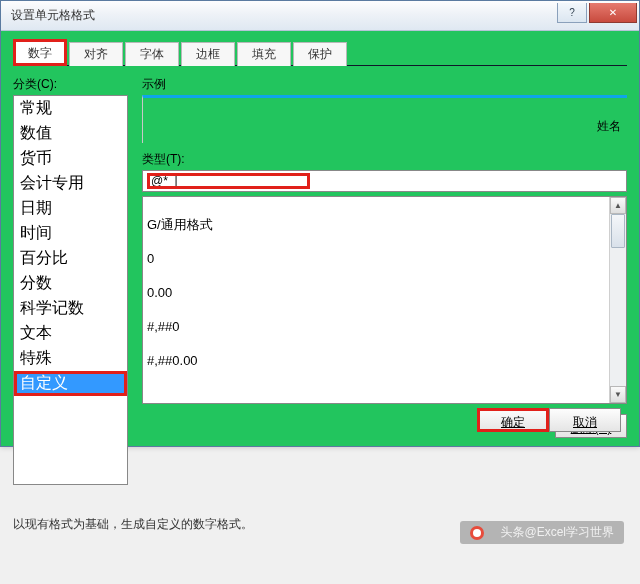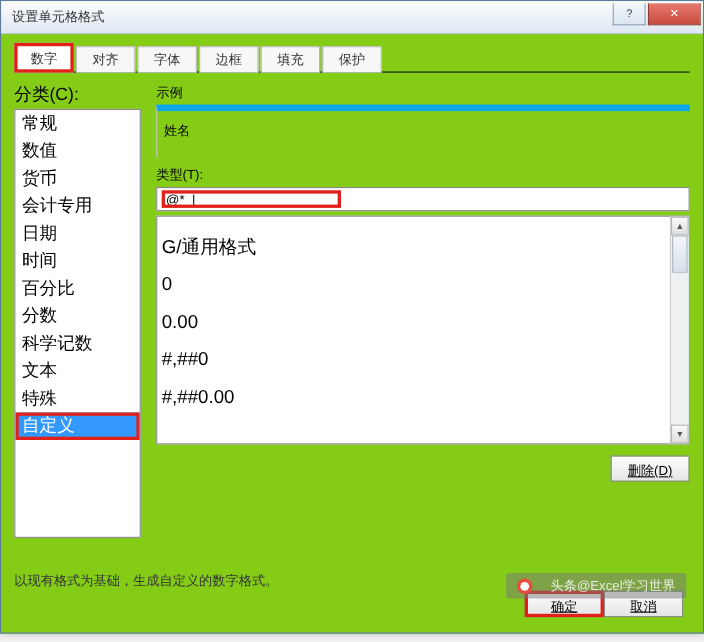--- a/index.html
+++ b/index.html
@@ -1,41 +1,41 @@
 <!DOCTYPE html>
 <html><head>
 <meta charset="utf-8">
 <style>
   * { box-sizing: border-box; font-family: "Microsoft YaHei", "SimSun", sans-serif; }
   body { margin: 0; background: #f0f0f0; width: 640px; height: 584px; position: relative; overflow: hidden; }
-  .window { position: absolute; left: 0; top: 0; width: 640px; height: 576px; background: #84cc16; border: 1px solid #5a7aa0; box-shadow: 0 0 6px rgba(0,0,0,.2); }
+  .window { position: absolute; left: 0; top: 0; width: 640px; height: 447px; background: #22c55e; border: 1px solid #5a7aa0; box-shadow: 0 0 6px rgba(0,0,0,.2); }
   .titlebar { height: 30px; background: linear-gradient(#fdfdfe, #eef2f7 45%, #dfe8f2); border-bottom: 1px solid #b5c4d6; display: flex; align-items: center; padding: 0 2px 0 10px; font-size: 12px; color: #333; }
   .titlebar .title { flex: 1; }
   .winbtns { display: flex; gap: 2px; margin-top: -6px; }
   .winbtn { width: 30px; height: 20px; border: 1px solid #8aa0bb; border-top: none; background: linear-gradient(#f3f7fb,#dbe6f1); font-size: 10px; display:flex;align-items:center;justify-content:center; color:#304050;}
   .winbtn.close { width: 48px; background: linear-gradient(#e67a6f,#c84b3e); color:#fff; border-color:#8e3a31;}
   .client { padding: 8px 12px 12px; }
   .tabs { display: flex; border-bottom: 1px solid #0f172a; height: 27px; align-items:flex-end; }
   .tab { padding: 4px 14px; font-size: 12px; border: 1px solid #b8b8b8; border-bottom: none; background: #f7f7f7; margin-right: 2px; height: 24px; display:flex; align-items:center; color:#333; position:relative; top:1px;}
   .tab.active { background: #fff; height: 27px; top:1px; z-index:2;}
   .hl-red { outline: 3px solid #e1201a; outline-offset: -3px; }
   .panel { display:flex; margin-top: 10px; }
-  .catlabel { font-size:16px; margin-bottom:2px; }
+  .catlabel { font-size:12px; margin-bottom:2px; }
   .catbox { width: 115px; height: 390px; border:1px solid #888; background:#fff; font-size:16px; overflow:hidden;}
   .catitem { padding:2px 6px; cursor:default;}
   .catitem.sel { background:#3399ff; color:#fff; }
   .rightcol { flex:1; margin-left: 14px; font-size:12px; }
   .sample-label { margin-top: 0;}
-  .sample-box { border-left:1px solid #c8c8c8; border-top:6px solid #0ea5e9; padding: 10px 6px 14px; margin-top:2px; height: 48px;}
+  .sample-box { border-left:1px solid #c8c8c8; border-top:3px solid #0ea5e9; padding: 20px 6px 14px; margin-top:2px; height: 48px; text-align: right;}
   .type-label { margin-top: 8px;}
   .type-input-wrap { border:1px solid #888; height:22px; padding:2px 4px; margin-top:2px; background:#fff; display:flex; align-items:center;}
   .type-input-hl { display:inline-block; padding:0px 2px; }
   .type-input { border:none; outline:none; font-size:12px; width:100%; background:transparent;}
   .type-list { border:1px solid #888; height: 208px; margin-top:4px; background:#fff; display:flex;}
-  .type-list-inner { flex:1; overflow:hidden; padding: 2px 4px; font-size:17px; line-height:17px; white-space:pre; }
+  .type-list-inner { flex:1; overflow:hidden; padding: 2px 4px; font-size:13px; line-height:17px; white-space:pre; }
   .type-scroll { width:17px; background:#eef0f2; border-left:1px solid #cfcfcf; display:flex; flex-direction:column; }
   .scr-btn { height:17px; background:linear-gradient(#fafafa,#dedede); border:1px solid #b8b8b8; font-size:8px; display:flex;align-items:center;justify-content:center; color:#555;}
   .scr-track { flex:1; position:relative;}
   .scr-thumb { position:absolute; left:1px; right:1px; top:0; height:34px; background:linear-gradient(#f4f6f9,#d9e1ea); border:1px solid #a9b6c4; border-radius:1px;}
   .del-row { text-align:right; margin-top:10px;}
   .btn { display:inline-block; min-width:72px; height:24px; border:1px solid #898989; background:linear-gradient(#fdfdfd,#e5e5e5); font-size:12px; padding:5px 12px; cursor:default;text-decoration:underline;}
   .helptext { font-size:12px; margin-top: 31px; color:#333;}
   .okrow { position:absolute; right:18px; bottom: 14px; display:flex; gap:0; }
   .watermark { position:absolute; right:16px; bottom:40px; font-size:12px; color:rgba(255,255,255,.8); background:rgba(120,120,120,.5); padding:3px 10px; border-radius:3px; z-index:50; display:flex; align-items:center; gap:16px; pointer-events:none;}
   .wm-ico { width:14px; height:14px; border-radius:50%; background:#e74c3c; display:inline-block; position:relative;}

